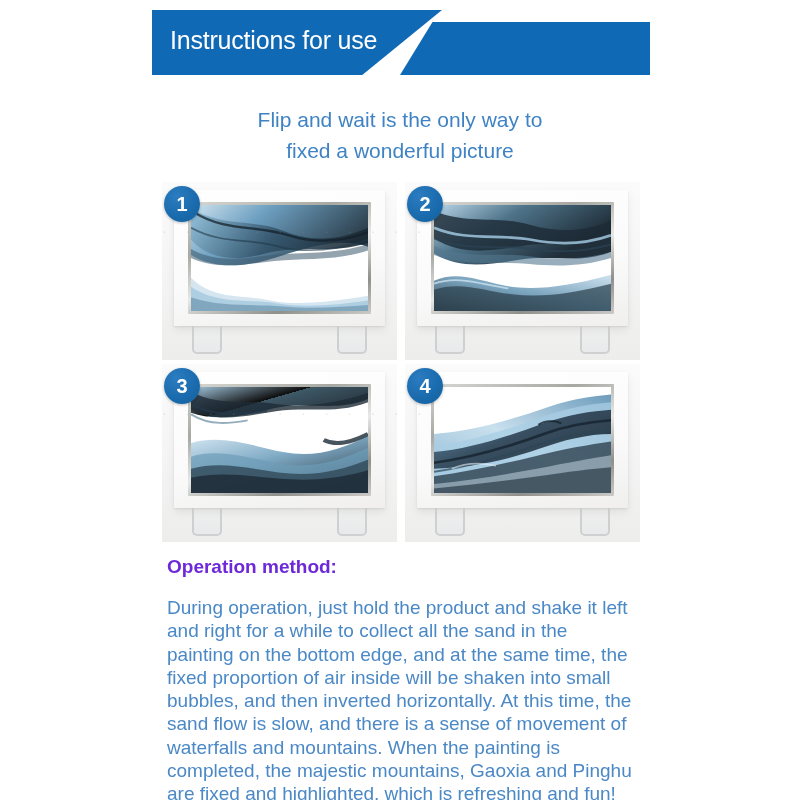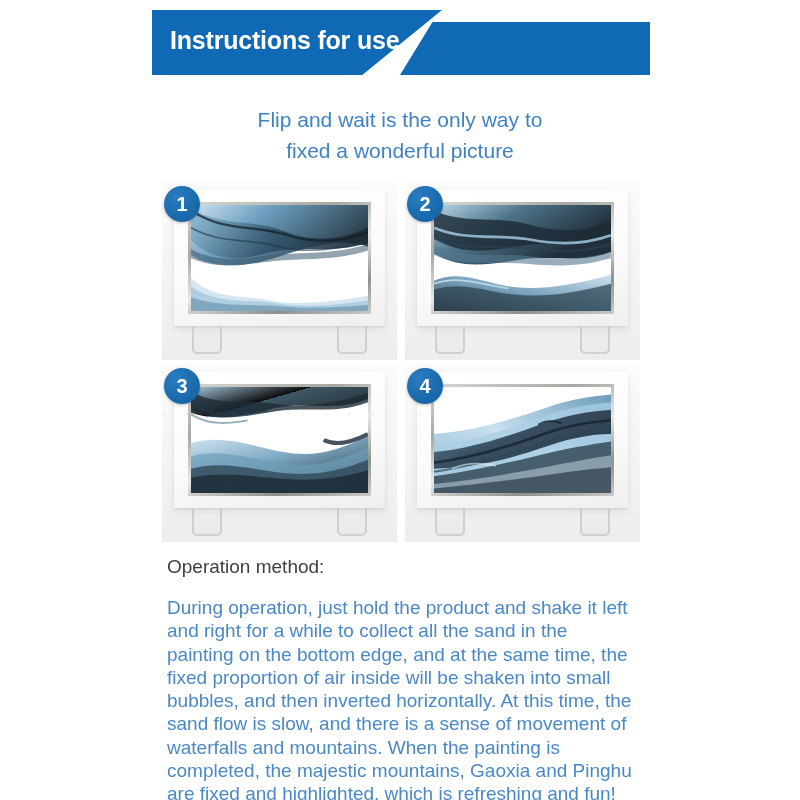--- a/index.html
+++ b/index.html
@@ -48,21 +48,21 @@
     height: 53px;
     background: #1069b4;
     -webkit-clip-path: polygon(13% 0, 100% 0, 100% 100%, 0 100%);
     clip-path: polygon(13% 0, 100% 0, 100% 100%, 0 100%);
   }
   .banner-title {
     position: absolute;
     left: 170px;
     top: 26px;
     font-size: 25px;
-    font-weight: bold;
+    font-weight: normal;
     color: #ffffff;
     letter-spacing: -0.2px;
     white-space: nowrap;
     z-index: 4;
   }
 
   
   .subtitle {
     position: absolute;
     left: 0;
@@ -188,22 +188,22 @@
   .watermark-2 {
     top: 404px;
   }
 
   
   .op-heading {
     position: absolute;
     left: 167px;
     top: 556px;
     font-size: 19px;
-    font-weight: normal;
-    color: #404040;
+    font-weight: bold;
+    color: #6d28d9;
   }
   .op-body {
     position: absolute;
     left: 167px;
     top: 596px;
     width: 472px;
     font-size: 19px;
     line-height: 23.3px;
     color: #4a88c6;
   }

